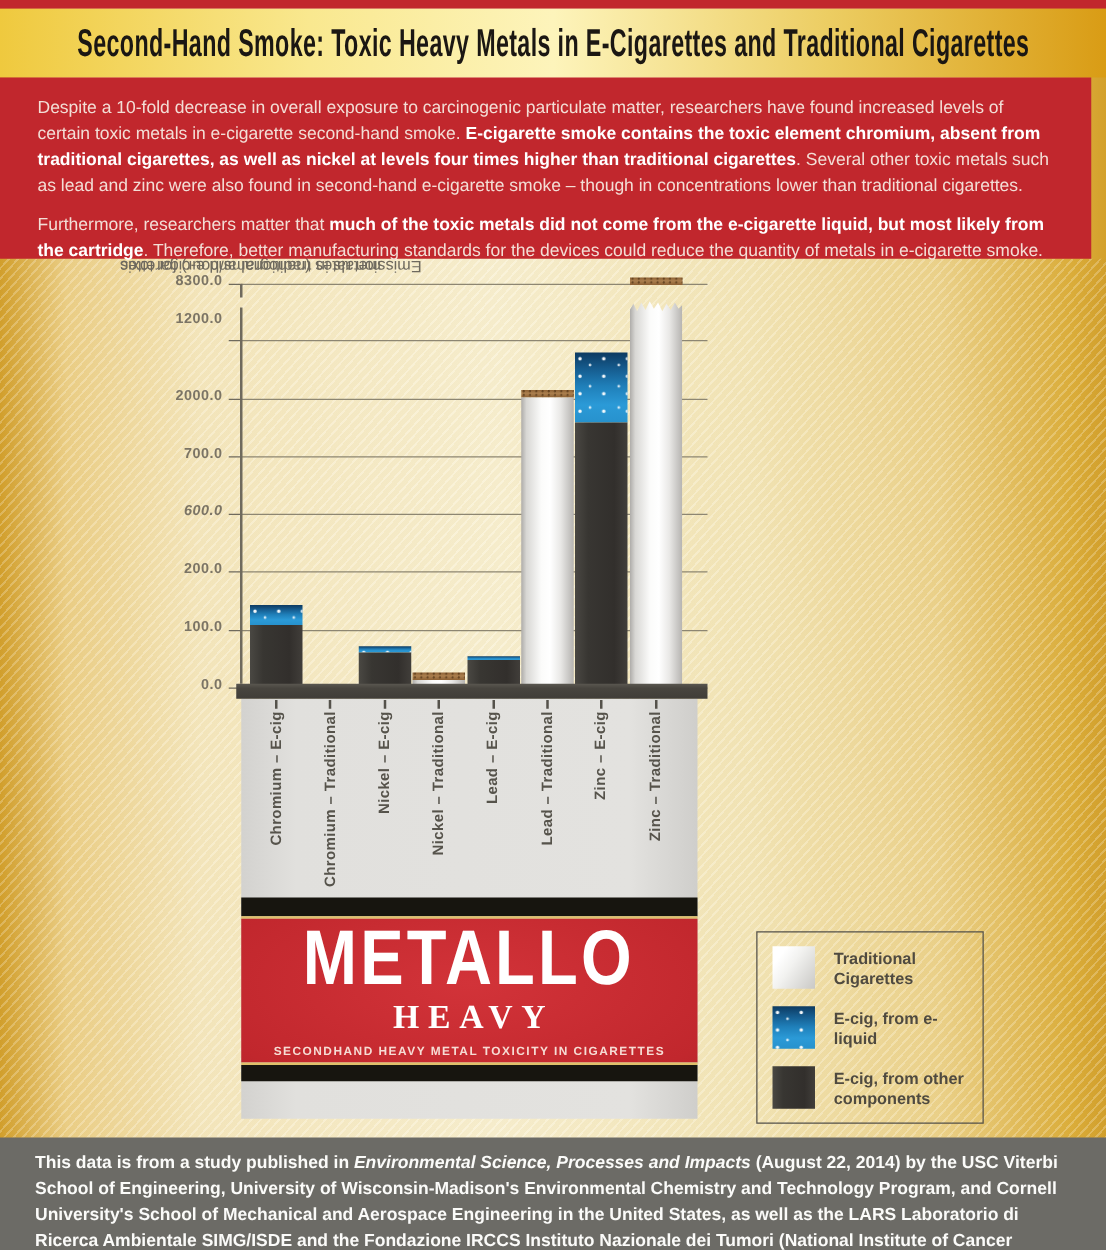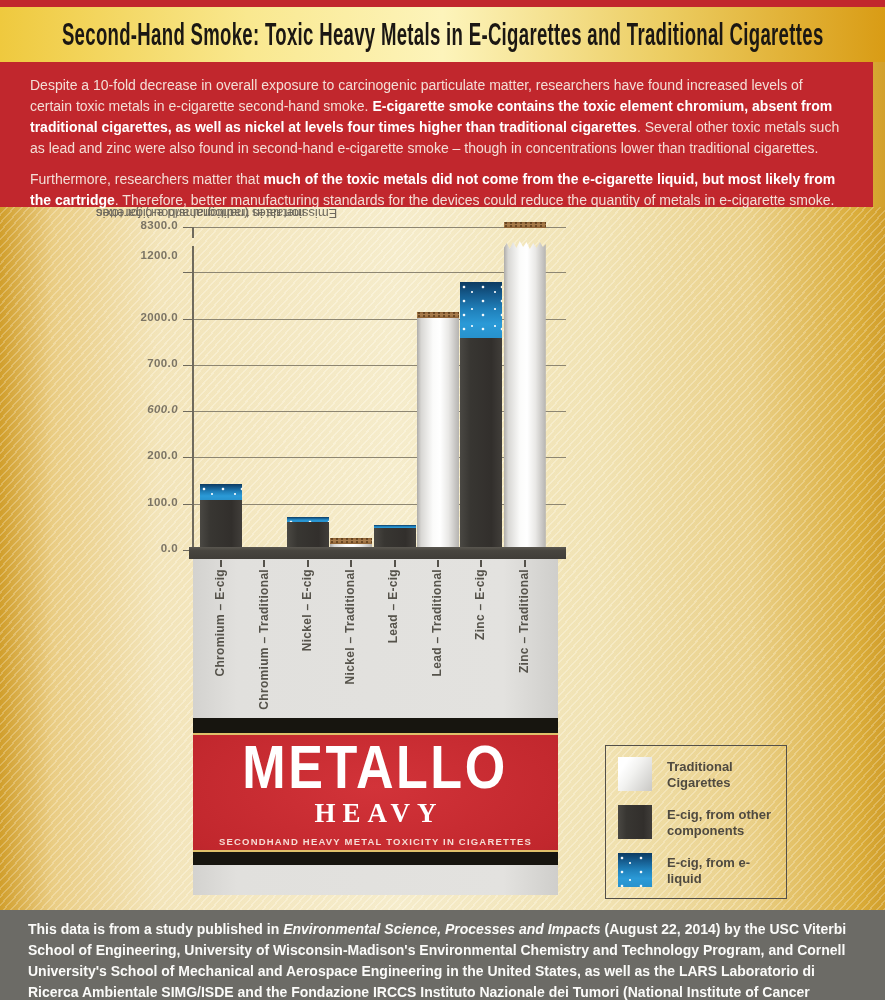--- a/index.html
+++ b/index.html
@@ -210,25 +210,25 @@
         <span>Zinc – Traditional</span>
       </div>
     </div>
 
   <div class="legend">
     <div class="legend-row">
       <div class="swatch swatch-cig"></div>
       <div class="legend-label">Traditional Cigarettes</div>
     </div>
     <div class="legend-row">
+      <div class="swatch fill-blue"></div>
+      <div class="legend-label">E-cig, from e-liquid</div>
+    </div>
+    <div class="legend-row">
       <div class="swatch fill-dark"></div>
       <div class="legend-label">E-cig, from other components</div>
     </div>
-    <div class="legend-row">
-      <div class="swatch fill-blue"></div>
-      <div class="legend-label">E-cig, from e-liquid</div>
-    </div>
   </div>
 </div>
 
 <div class="footer">
   <span>This data is from a study published in </span><em>Environmental Science, Processes and Impacts</em><span> (August 22, 2014) by the USC Viterbi School of Engineering, University of Wisconsin-Madison's Environmental Chemistry and Technology Program, and Cornell University's School of Mechanical and Aerospace Engineering in the United States, as well as the LARS Laboratorio di Ricerca Ambientale SIMG/ISDE and the Fondazione IRCCS Instituto Nazionale dei Tumori (National Institute of Cancer Research) Tobacco Control Unit in Milan, Italy.</span>
 </div>
 
 </body></html>

